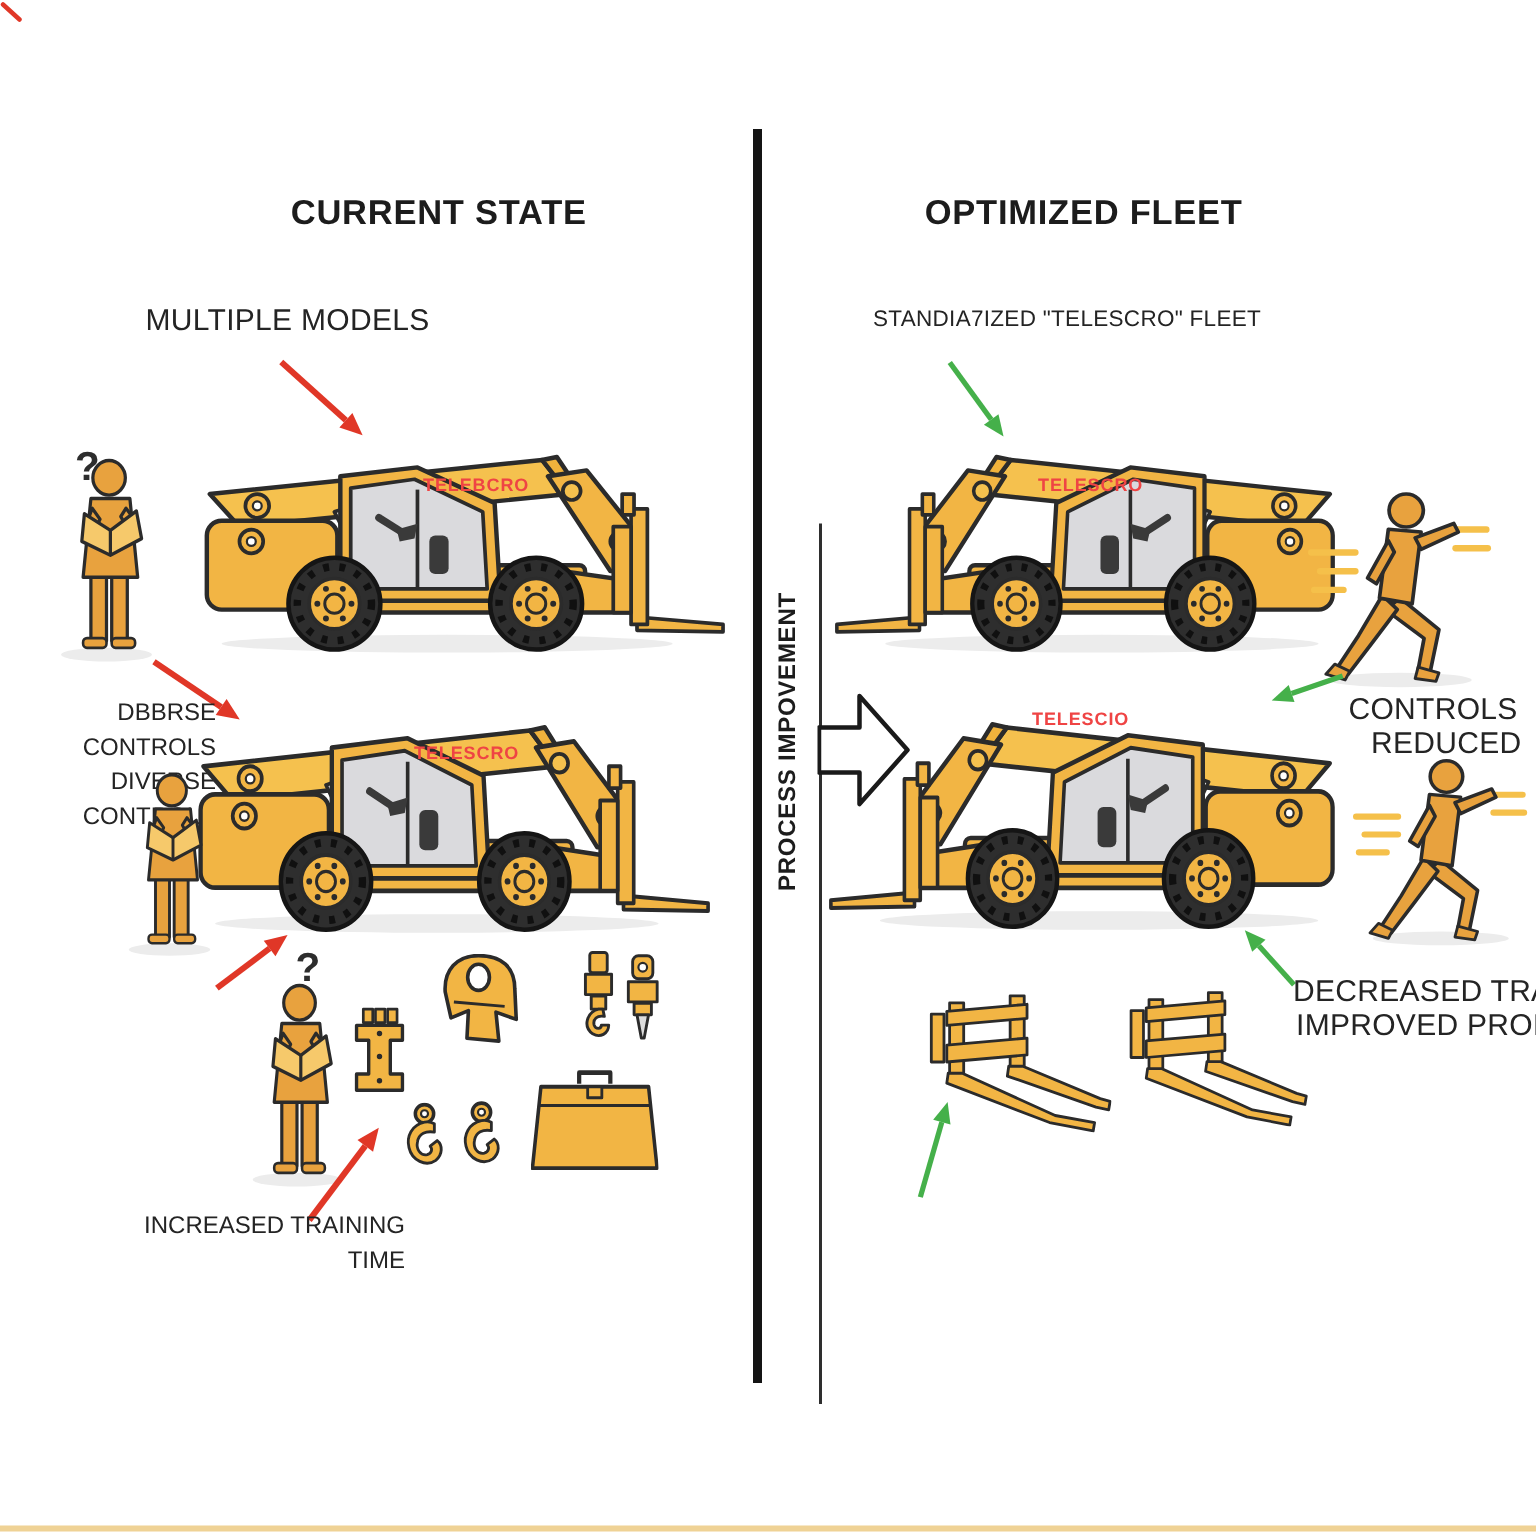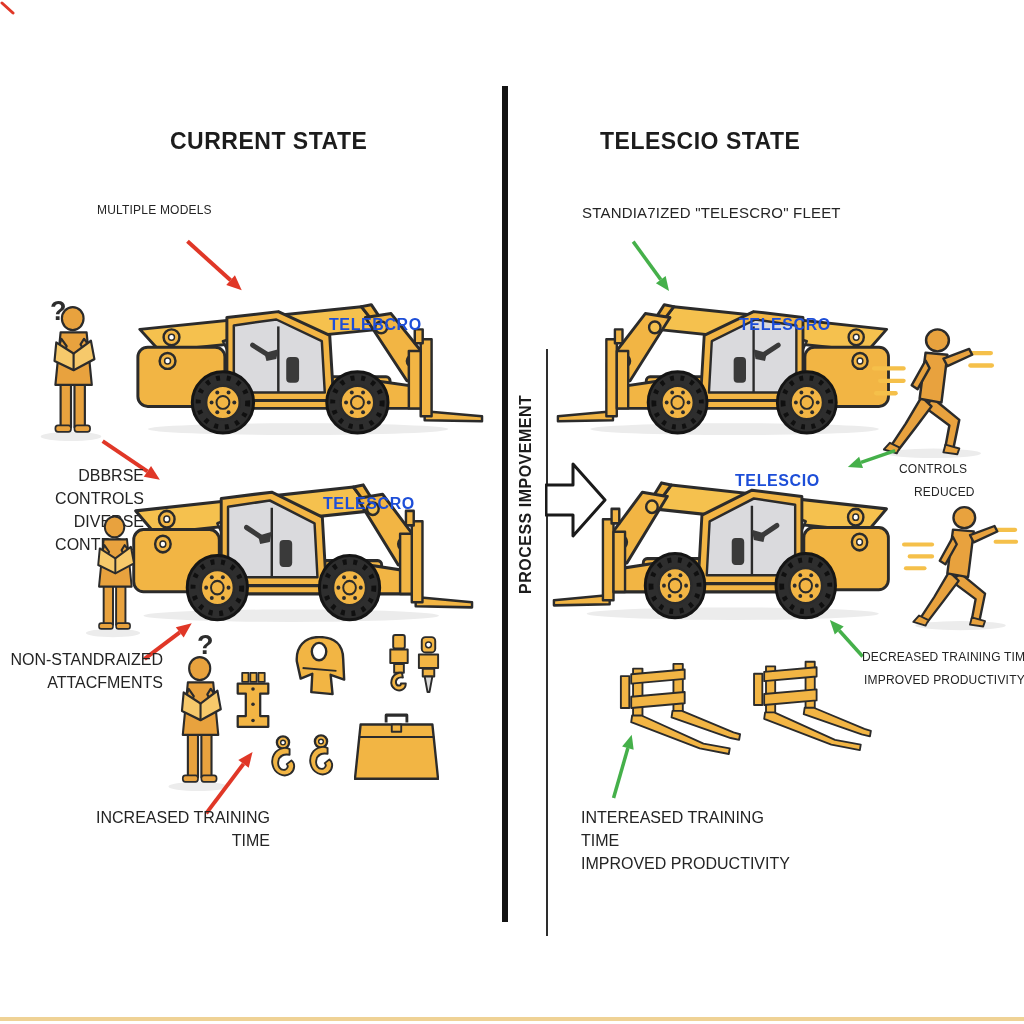--- a/index.html
+++ b/index.html
@@ -1,24 +1,24 @@
 <!DOCTYPE html>
 <html><head>
 <meta charset="utf-8">
 <style>
   html,body{margin:0;padding:0;background:#ffffff;}
   .canvas{position:relative;width:1024px;height:1024px;background:#ffffff;overflow:hidden;
           font-family:"Liberation Sans",sans-serif;color:#222;}
   .abs{position:absolute;}
   .panel{position:absolute;inset:0;}
-  .title{position:absolute;font-size:23px;font-weight:bold;letter-spacing:.5px;color:#1c1c1c;}
-  .lbl{position:absolute;font-size:12px;color:#242424;letter-spacing:.2px;white-space:nowrap;}
+  .title{position:absolute;font-size:23px;font-weight:bold;letter-spacing:.5px;text-align:center;color:#1c1c1c;}
+  .lbl{position:absolute;font-size:20px;color:#242424;letter-spacing:.2px;white-space:nowrap;}
   .lbl-block{position:absolute;font-size:16px;color:#242424;line-height:23px;text-align:right;}
   .lbl-block.left-align{text-align:left;}
-  .brand{position:absolute;font-size:16px;font-weight:bold;letter-spacing:.6px;color:#1d4ed8;white-space:nowrap;margin-left:47px;}
+  .brand{position:absolute;font-size:12px;font-weight:bold;letter-spacing:.6px;color:#ef4444;white-space:nowrap;}
   .qmark{position:absolute;font-size:27px;font-weight:bold;color:#2d2d2d;}
   .dir-arrow{position:absolute;transform-origin:0 50%;height:18px;overflow:visible;}
   .divider{position:absolute;left:502px;top:86px;width:6px;height:836px;background:#141414;}
   .flow-line{position:absolute;left:546px;top:349px;width:2px;height:587px;background:#2e2e2e;}
   .process-label{position:absolute;left:437px;top:494px;width:180px;height:20px;
                  transform:rotate(-90deg);font-size:16px;font-weight:bold;letter-spacing:.5px;
                  text-align:center;color:#1c1c1c;white-space:nowrap;}
   .bottom-strip{position:absolute;left:0;top:1017px;width:1024px;height:4px;background:#ecca82;opacity:.85;}
 </style>
 </head>
@@ -210,24 +210,20 @@
 
     <svg class="abs" style="left:78px;top:512px;width:70px;height:126px" viewBox="0 0 90 152" preserveAspectRatio="none">
       <use href="#g-reader"></use>
     </svg>
 
     <svg class="dir-arrow" style="left:143px;top:651px;width:62px;transform:rotate(-37deg)" viewBox="0 0 62 18">
       <line x1="2" y1="9" x2="46" y2="9" stroke="#E03727" stroke-width="4"></line>
       <polygon points="46,2.5 61,9 46,15.5" fill="#E03727"></polygon>
     </svg>
 
-    <div class="lbl-block" style="left:5px;top:648px;width:158px">
-      <div>NON-STANDRAIZED</div>
-      <div>ATTACFMENTS</div>
-    </div>
 
     <svg class="abs" style="left:160px;top:652px;width:76px;height:140px" viewBox="0 0 90 152" preserveAspectRatio="none">
       <use href="#g-reader"></use>
     </svg>
     <div class="qmark" style="left:197px;top:630px">?</div>
 
     <svg class="abs" style="left:235px;top:671px;width:36px;height:63px" viewBox="0 0 40 70">
         <use href="#g-coupler"></use>
       </svg>
     <svg class="abs" style="left:291px;top:636px;width:58px;height:64px" viewBox="0 0 60 66">
@@ -253,21 +249,21 @@
       <line x1="2" y1="9" x2="64" y2="9" stroke="#E03727" stroke-width="4"></line>
       <polygon points="64,2.5 79,9 64,15.5" fill="#E03727"></polygon>
     </svg>
 
     <div class="lbl-block" style="left:80px;top:806px;width:190px">
       <div>INCREASED TRAINING TIME</div>
     </div>
   </div>
 
   <div class="panel">
-    <div class="title" style="left:600px;top:128px;width:245px">TELESCIO STATE</div>
+    <div class="title" style="left:600px;top:128px;width:245px">OPTIMIZED FLEET</div>
 
     <div class="lbl" style="left:582px;top:204px;font-size:15px">STANDIA7IZED "TELESCRO" FLEET</div>
 
     <svg class="dir-arrow" style="left:632px;top:231px;width:64px;transform:rotate(54deg)" viewBox="0 0 64 18">
       <line x1="2" y1="9" x2="49" y2="9" stroke="#45B04A" stroke-width="3.5"></line>
       <polygon points="49,3 63,9 49,15" fill="#45B04A"></polygon>
     </svg>
 
     <svg class="abs" style="left:556px;top:280px;width:342px;height:158px" viewBox="0 0 360 160" preserveAspectRatio="none">
       <g transform="translate(360 0) scale(-1 1)">
@@ -312,24 +308,20 @@
       </svg>
     <svg class="abs" style="left:752px;top:659px;width:120px;height:92px" viewBox="0 0 130 100">
         <use href="#g-forks"></use>
       </svg>
 
     <svg class="dir-arrow" style="left:613px;top:791px;width:69px;transform:rotate(-74deg)" viewBox="0 0 69 18">
       <line x1="2" y1="9" x2="54" y2="9" stroke="#45B04A" stroke-width="3.5"></line>
       <polygon points="54,3 68,9 54,15" fill="#45B04A"></polygon>
     </svg>
 
-    <div class="lbl-block left-align" style="left:581px;top:806px;width:220px">
-      <div>INTEREASED TRAINING TIME</div>
-      <div>IMPROVED PRODUCTIVITY</div>
-    </div>
   </div>
 
   <svg class="abs" style="left:0;top:0;width:16px;height:16px" viewBox="0 0 16 16">
     <path d="M2,3 L13,13" stroke="#E03727" stroke-width="3" stroke-linecap="round"></path>
   </svg>
   <div class="bottom-strip"></div>
 
 </div>
 
 </body></html>

